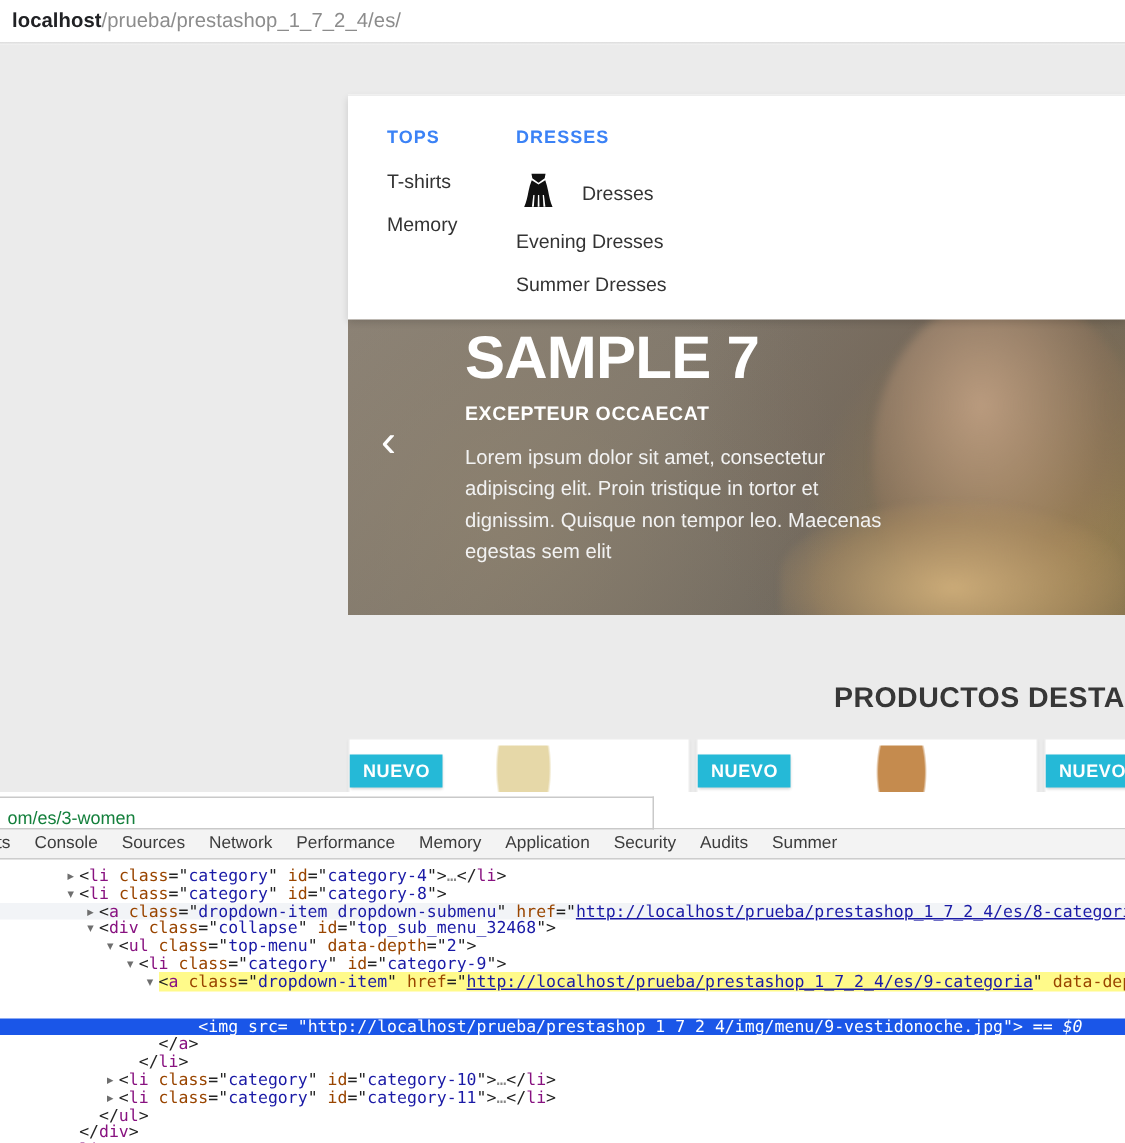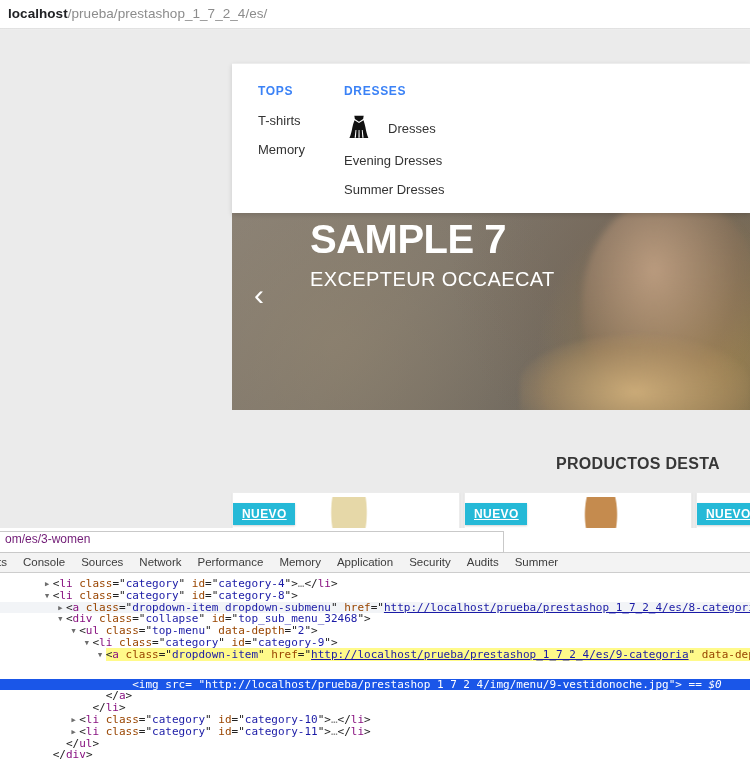--- a/index.html
+++ b/index.html
@@ -114,78 +114,77 @@
     width: 26px; height: 30px;
     color: #ffffff; font-size: 30px; line-height: 28px; font-weight: 300;
     cursor: pointer; text-align: center;
   }
   #hero-caption { position: absolute; left: 78px; top: 33px; width: 340px; }
   #hero-title {
     font-size: 40px; font-weight: 700; color: #ffffff;
     letter-spacing: -0.5px; line-height: 1.05;
   }
   #hero-subtitle {
-    font-size: 20px; font-weight: 400; color: #ffffff;
+    font-size: 13px; font-weight: 700; color: #ffffff;
     letter-spacing: 0.4px; margin-top: 8px;
   }
   #hero-body {
     font-size: 13.5px; color: #f2f2f2; line-height: 1.55;
     margin-top: 12px; width: 278px;
   }
 
   
   #featured-heading {
     position: absolute; left: 556px; top: 425px;
-    font-size: 16px; font-weight: 700; color: #373737;
+    font-size: 19px; font-weight: 700; color: #373737;
     letter-spacing: 0.3px; white-space: nowrap;
   }
   #product-grid { position: absolute; left: 232px; top: 462px; }
   .product-card {
     position: absolute; top: 0; width: 228px; height: 110px;
     background: #ffffff;
     border: 1px solid #ececec;
     box-shadow: 0 1px 2px rgba(0,0,0,0.05);
     overflow: hidden;
   }
   #product-card-1 { left: 0px; }
   #product-card-2 { left: 232px; }
   #product-card-3 { left: 464px; }
   .product-badge {
     position: absolute; left: 0px; top: 10px;
     background: #25b9d7; color: #ffffff;
     font-size: 12px; font-weight: 700; letter-spacing: 0.4px;
     padding: 4px 8px 4px 9px;
     box-shadow: 0 1px 2px rgba(0,0,0,0.18);
-    text-decoration: underline;
   }
   .product-photo {
     position: absolute; top: 4px; width: 80px; height: 110px;
   }
   #photo-1 { left: 76px;
     background:
       radial-gradient(ellipse at 50% 14%, #e6d8a8 0%, #e6d8a8 30%, rgba(0,0,0,0) 33%),
       radial-gradient(ellipse at 50% 31%, #7a4f36 0%, #7a4f36 22%, rgba(0,0,0,0) 25%),
       radial-gradient(ellipse at 50% 70%, #e4705e 0%, #e4705e 44%, rgba(0,0,0,0) 47%);
   }
   #photo-2 { left: 96px;
     background:
       radial-gradient(ellipse at 50% 16%, #c58b4e 0%, #c58b4e 27%, rgba(0,0,0,0) 30%),
       radial-gradient(ellipse at 50% 30%, #e8c3a2 0%, #e8c3a2 16%, rgba(0,0,0,0) 19%),
       radial-gradient(ellipse at 50% 74%, #1d1d1d 0%, #1d1d1d 46%, rgba(0,0,0,0) 49%);
   }
 
   
   #status-bar {
-    position: absolute; left: 0px; top: 531px; width: 504px; height: 22px;
+    position: absolute; left: 0px; top: 531px; width: 436px; height: 22px;
     background: #ffffff;
     border: 1px solid #c9c9c9;
     border-left: none;
-    display: flex; align-items: flex-start;
+    display: flex; align-items: flex-end;
     padding-left: 5px;
-    font-size: 12px; color: #701a75;
+    font-size: 12px; color: #15803d;
     z-index: 40;
   }
 
   
   #devtools {
     position: absolute; left: 0; top: 552px; width: 750px; height: 210px;
     background: #ffffff;
     border-top: 1px solid #cdcdcd;
   }
   #devtools-tabs {
@@ -276,20 +275,21 @@
     </div>
   </div>
 
   <div id="carousel">
     <div id="hero-face"></div>
     <div id="hero-scarf"></div>
     <div id="carousel-prev">‹</div>
     <div id="hero-caption">
       <div id="hero-title">SAMPLE 7</div>
       <div id="hero-subtitle">EXCEPTEUR OCCAECAT</div>
+      <div id="hero-body">Lorem ipsum dolor sit amet, consectetur adipiscing elit. Proin tristique in tortor et dignissim. Quisque non tempor leo. Maecenas egestas sem elit</div>
     </div>
   </div>
 
   <div id="featured-heading">PRODUCTOS DESTA</div>
 
   <div id="product-grid">
     <div class="product-card" id="product-card-1">
       <div class="product-photo" id="photo-1"></div>
       <div class="product-badge">NUEVO</div>
     </div>

